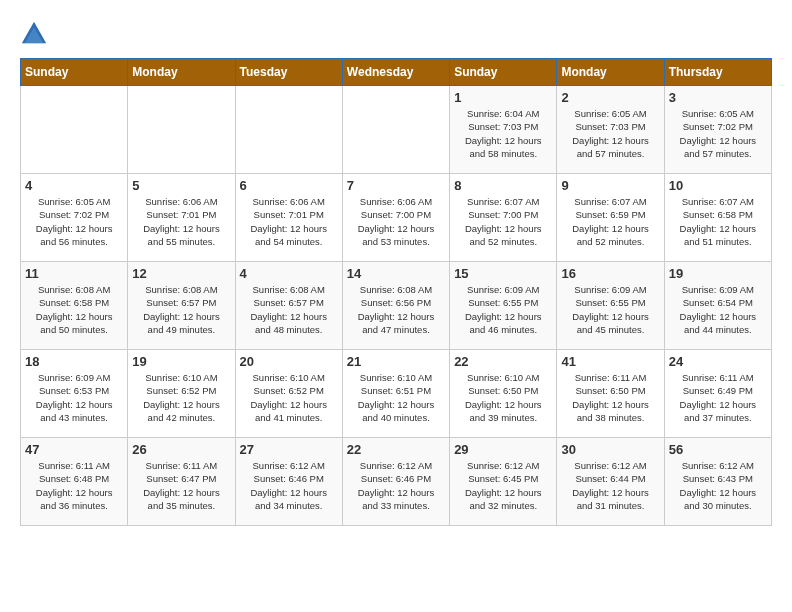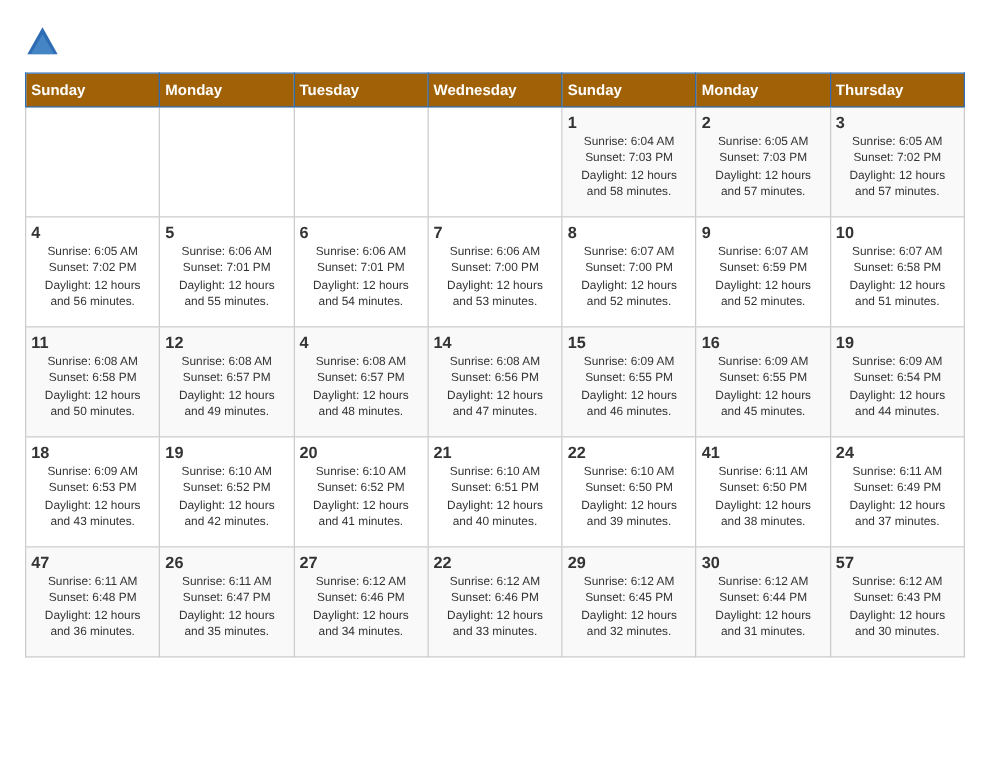--- a/index.html
+++ b/index.html
@@ -340,21 +340,21 @@
 and 32 minutes.</div>
         </td>
         <td>
           <div class="day-number">30</div>
           <div class="day-info" style="white-space: pre-line;">Sunrise: 6:12 AM
 Sunset: 6:44 PM
 Daylight: 12 hours
 and 31 minutes.</div>
         </td>
         <td>
-          <div class="day-number">57</div>
+          <div class="day-number">56</div>
           <div class="day-info" style="white-space: pre-line;">Sunrise: 6:12 AM
 Sunset: 6:43 PM
 Daylight: 12 hours
 and 30 minutes.</div>
         </td>
       </tr>
     </tbody>
 </table>
 
 </body></html>

